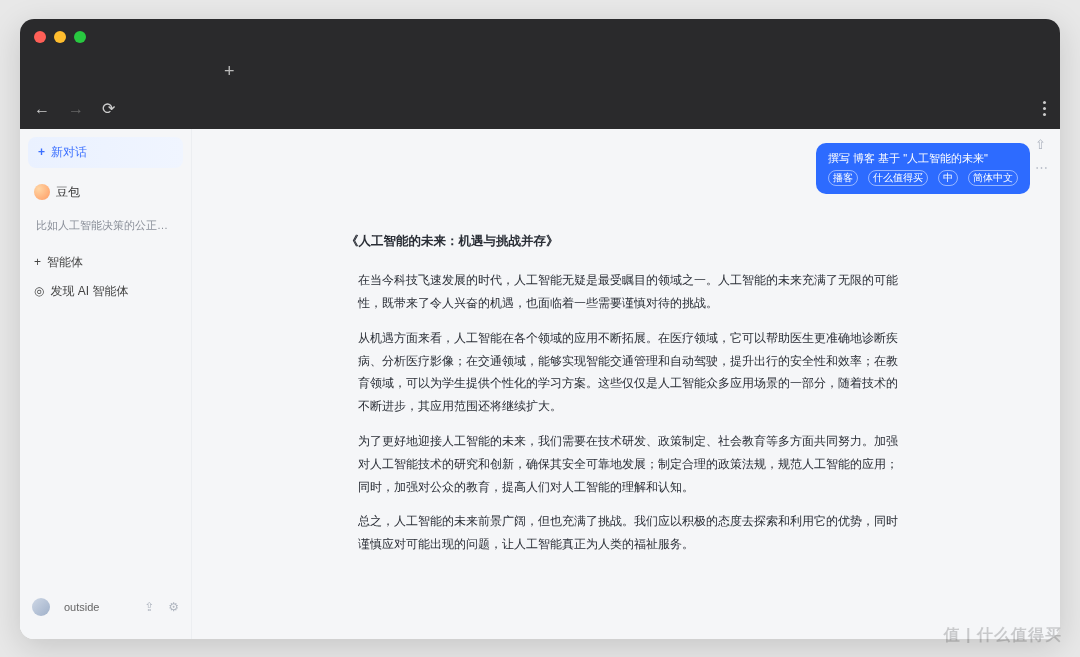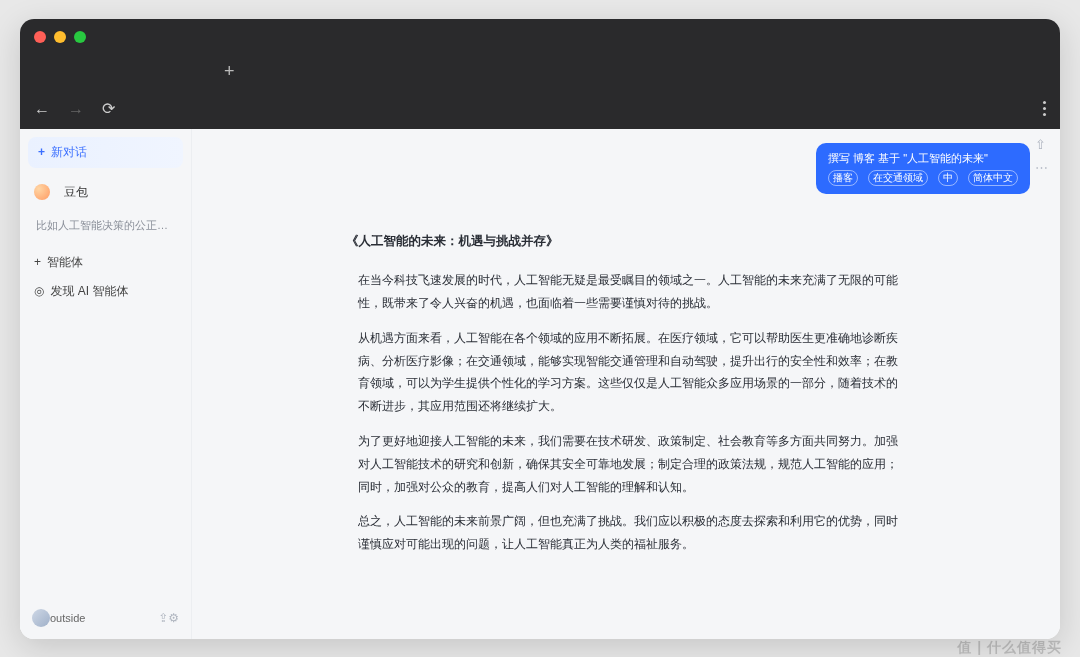--- a/index.html
+++ b/index.html
@@ -16,42 +16,42 @@
 .navbar .spacer { flex: 1; }
 .nav-icon { font-size: 16px; cursor: pointer; }
 .nav-icon.dim { color: #666; }
 .menu-dots { display: flex; flex-direction: column; gap: 3px; cursor: pointer; }
 .menu-dots span { width: 3px; height: 3px; background: #ccc; border-radius: 50%; }
 .app { flex: 1; display: flex; background: #f5f6f8; min-height: 0; }
 .sidebar { width: 172px; background: #f5f6f8; border-right: 1px solid #eceef1; display: flex; flex-direction: column; padding: 8px 8px 0 8px; }
 .newchat { background: linear-gradient(90deg,#eaf1ff,#f0f5ff); color: #3b6fff; border-radius: 8px; padding: 7px 10px; font-size: 12px; display: flex; align-items: center; gap: 6px; cursor: pointer; }
 .plus { font-weight: bold; }
 .side-sec { margin-top: 10px; }
-.side-item { display: flex; align-items: center; gap: 14px; padding: 6px 6px; font-size: 12px; color: #333; border-radius: 6px; cursor: pointer; }
+.side-item { display: flex; align-items: center; gap: 6px; padding: 6px 6px; font-size: 12px; color: #333; border-radius: 6px; cursor: pointer; }
 .avatar { width: 16px; height: 16px; border-radius: 50%; background: radial-gradient(circle at 30% 30%, #ffd6a5, #ff9a62); }
 .chatlist { margin-top: 6px; }
 .chat-item { font-size: 11px; padding: 5px 8px; color: #8a8f99; cursor: pointer; white-space: nowrap; overflow: hidden; text-overflow: ellipsis; }
 .chat-item.active { color: #3b6fff; border-left: 2px solid #3b6fff; background: #f0f5ff; }
 .side-bottom { margin-top: 10px; }
 .side-link { display: flex; align-items: center; gap: 6px; padding: 6px; font-size: 12px; color: #444; cursor: pointer; }
-.side-footer { margin-top: auto; padding: 8px 4px 12px; display: flex; align-items: center; gap: 0; font-size: 11px; color: #666; }
+.side-footer { margin-top: auto; padding: 8px 4px 23px; display: flex; align-items: center; gap: 14px; font-size: 11px; color: #666; }
 .side-footer .av { width: 18px; height: 18px; border-radius: 50%; background: linear-gradient(135deg,#cfd8e6,#9fb0c9); }
 .side-footer .grow { flex: 1; }
 .side-footer .ic { color: #b0b6c0; cursor: pointer; font-size: 12px; }
 .main { flex: 1; display: flex; flex-direction: column; min-width: 0; position: relative; }
 .topright { position: absolute; top: 8px; right: 12px; display: flex; flex-direction: column; gap: 8px; color: #aeb4bf; font-size: 13px; }
 .topright span { cursor: pointer; }
 .content { flex: 1; overflow: auto; padding: 14px 30px 0 30px; }
 .prompt-pill { float: right; background: #2d6bff; color: #fff; border-radius: 10px; padding: 8px 12px; font-size: 11px; max-width: 280px; }
 .prompt-pill .line2 { margin-top: 4px; display: flex; gap: 10px; font-size: 10px; }
 .prompt-pill .chip { border: 1px solid rgba(255,255,255,.5); border-radius: 8px; padding: 0 4px; }
 .article { clear: both; padding-top: 36px; max-width: 560px; margin: 0 auto; font-size: 12px; color: #2a2e36; line-height: 1.9; }
 .article h3 { font-size: 12.5px; font-weight: 600; margin-bottom: 16px; }
 .article p { margin-bottom: 12px; margin-left: 12px; }
-.watermark { position: absolute; right: 18px; bottom: 0; font-size: 14px; color: rgba(0,0,0,.18); font-weight: 600; letter-spacing: 1px; }
+.watermark { position: absolute; right: 18px; bottom: 11px; font-size: 16px; color: rgba(0,0,0,.18); font-weight: 600; letter-spacing: 1px; }
 </style>
 </head>
 <body>
 
 <div class="window">
   <div class="titlebar">
     <div class="traffic">
       <div class="dot r"></div>
       <div class="dot y"></div>
       <div class="dot g"></div>
@@ -109,21 +109,21 @@
     <main class="main">
       <div class="topright">
         <span>⇧</span>
         <span>⋯</span>
       </div>
       <div class="content">
         <div class="prompt-pill">
           <div>撰写 博客 基于 "人工智能的未来"</div>
           <div class="line2">
             <span class="chip">播客</span>
-            <span class="chip">在交通领域</span>
+            <span class="chip">什么值得买</span>
             <span class="chip">中</span>
             <span class="chip">简体中文</span>
           </div>
         </div>
 
         <div class="article">
           <h3>《人工智能的未来：机遇与挑战并存》</h3>
           <p>在当今科技飞速发展的时代，人工智能无疑是最受瞩目的领域之一。人工智能的未来充满了无限的可能性，既带来了令人兴奋的机遇，也面临着一些需要谨慎对待的挑战。</p>
           <p>从机遇方面来看，人工智能在各个领域的应用不断拓展。在医疗领域，它可以帮助医生更准确地诊断疾病、分析医疗影像；在交通领域，能够实现智能交通管理和自动驾驶，提升出行的安全性和效率；在教育领域，可以为学生提供个性化的学习方案。这些仅仅是人工智能众多应用场景的一部分，随着技术的不断进步，其应用范围还将继续扩大。</p>
           <p>为了更好地迎接人工智能的未来，我们需要在技术研发、政策制定、社会教育等多方面共同努力。加强对人工智能技术的研究和创新，确保其安全可靠地发展；制定合理的政策法规，规范人工智能的应用；同时，加强对公众的教育，提高人们对人工智能的理解和认知。</p>

